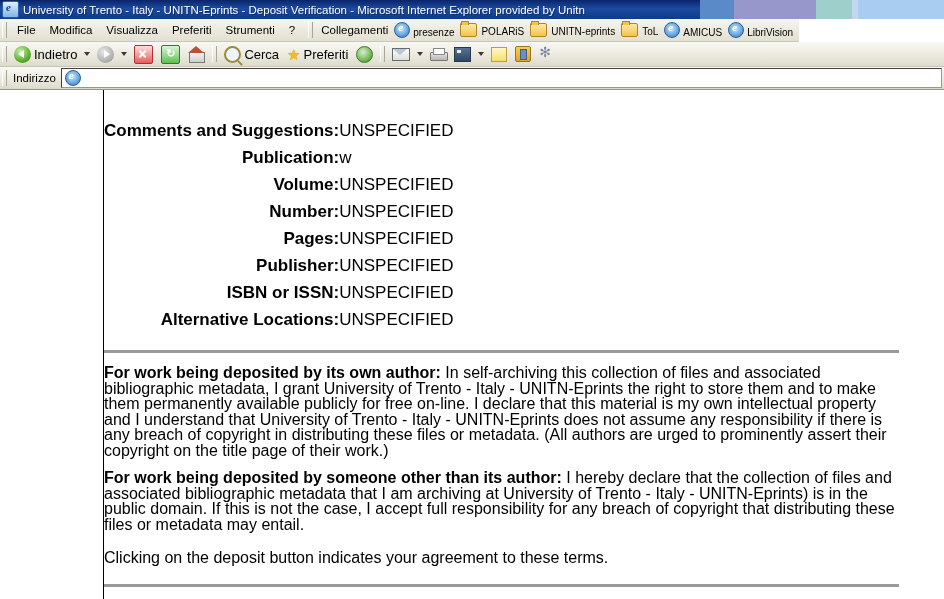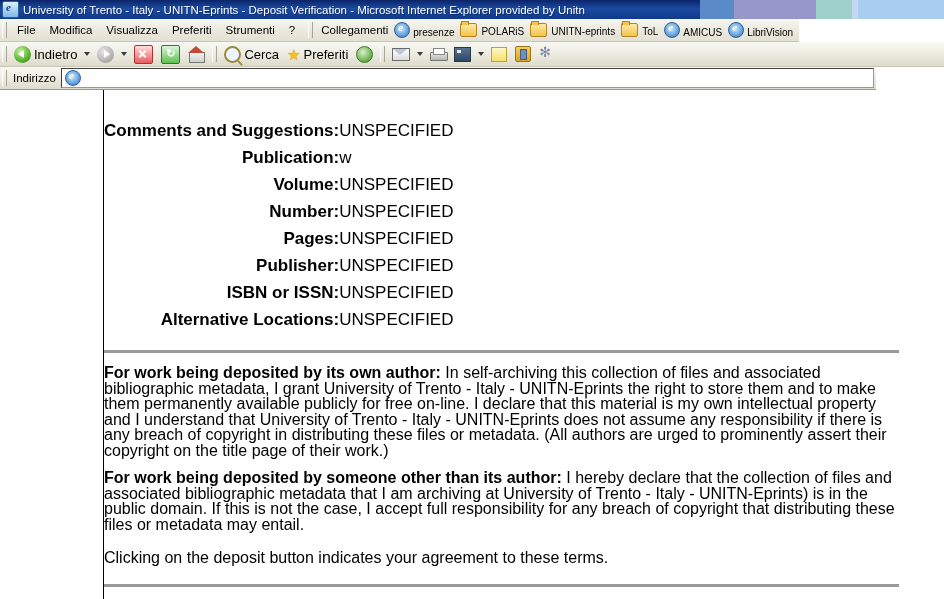--- a/index.html
+++ b/index.html
@@ -190,21 +190,21 @@
   .sun-ico:before{
     content:"\273B";position:absolute;left:0;top:-3px;font-size:14px;color:#7a86a8;
   }
   .tbsep{
     width:3px;height:16px;margin:0 3px;flex:0 0 auto;
     border-left:1px solid #ffffff;border-right:1px solid #a8a698;
   }
 
   
   .addrbar{
-    height:22px;width:876px;display:flex;align-items:center;
+    height:22px;width:944px;display:flex;align-items:center;
     background:linear-gradient(to bottom,#f8f8f4 0%,#ecead e 55%,#dddbcc 100%);
     background:linear-gradient(to bottom,#f8f8f4 0%,#eceade 55%,#dddbcc 100%);
     border-bottom:1px solid #9a9a8c;
     justify-content:space-between;
   }
   .addr-label{font-size:11.5px;color:#000;padding:0 5px 0 3px;white-space:nowrap;}
   .addr-field{
     flex:1 1 auto;height:18px;margin-right:2px;display:flex;align-items:center;
     background:#ffffff;border:1px solid #7f9db9;
     border-top-color:#404040;border-left-color:#404040;

